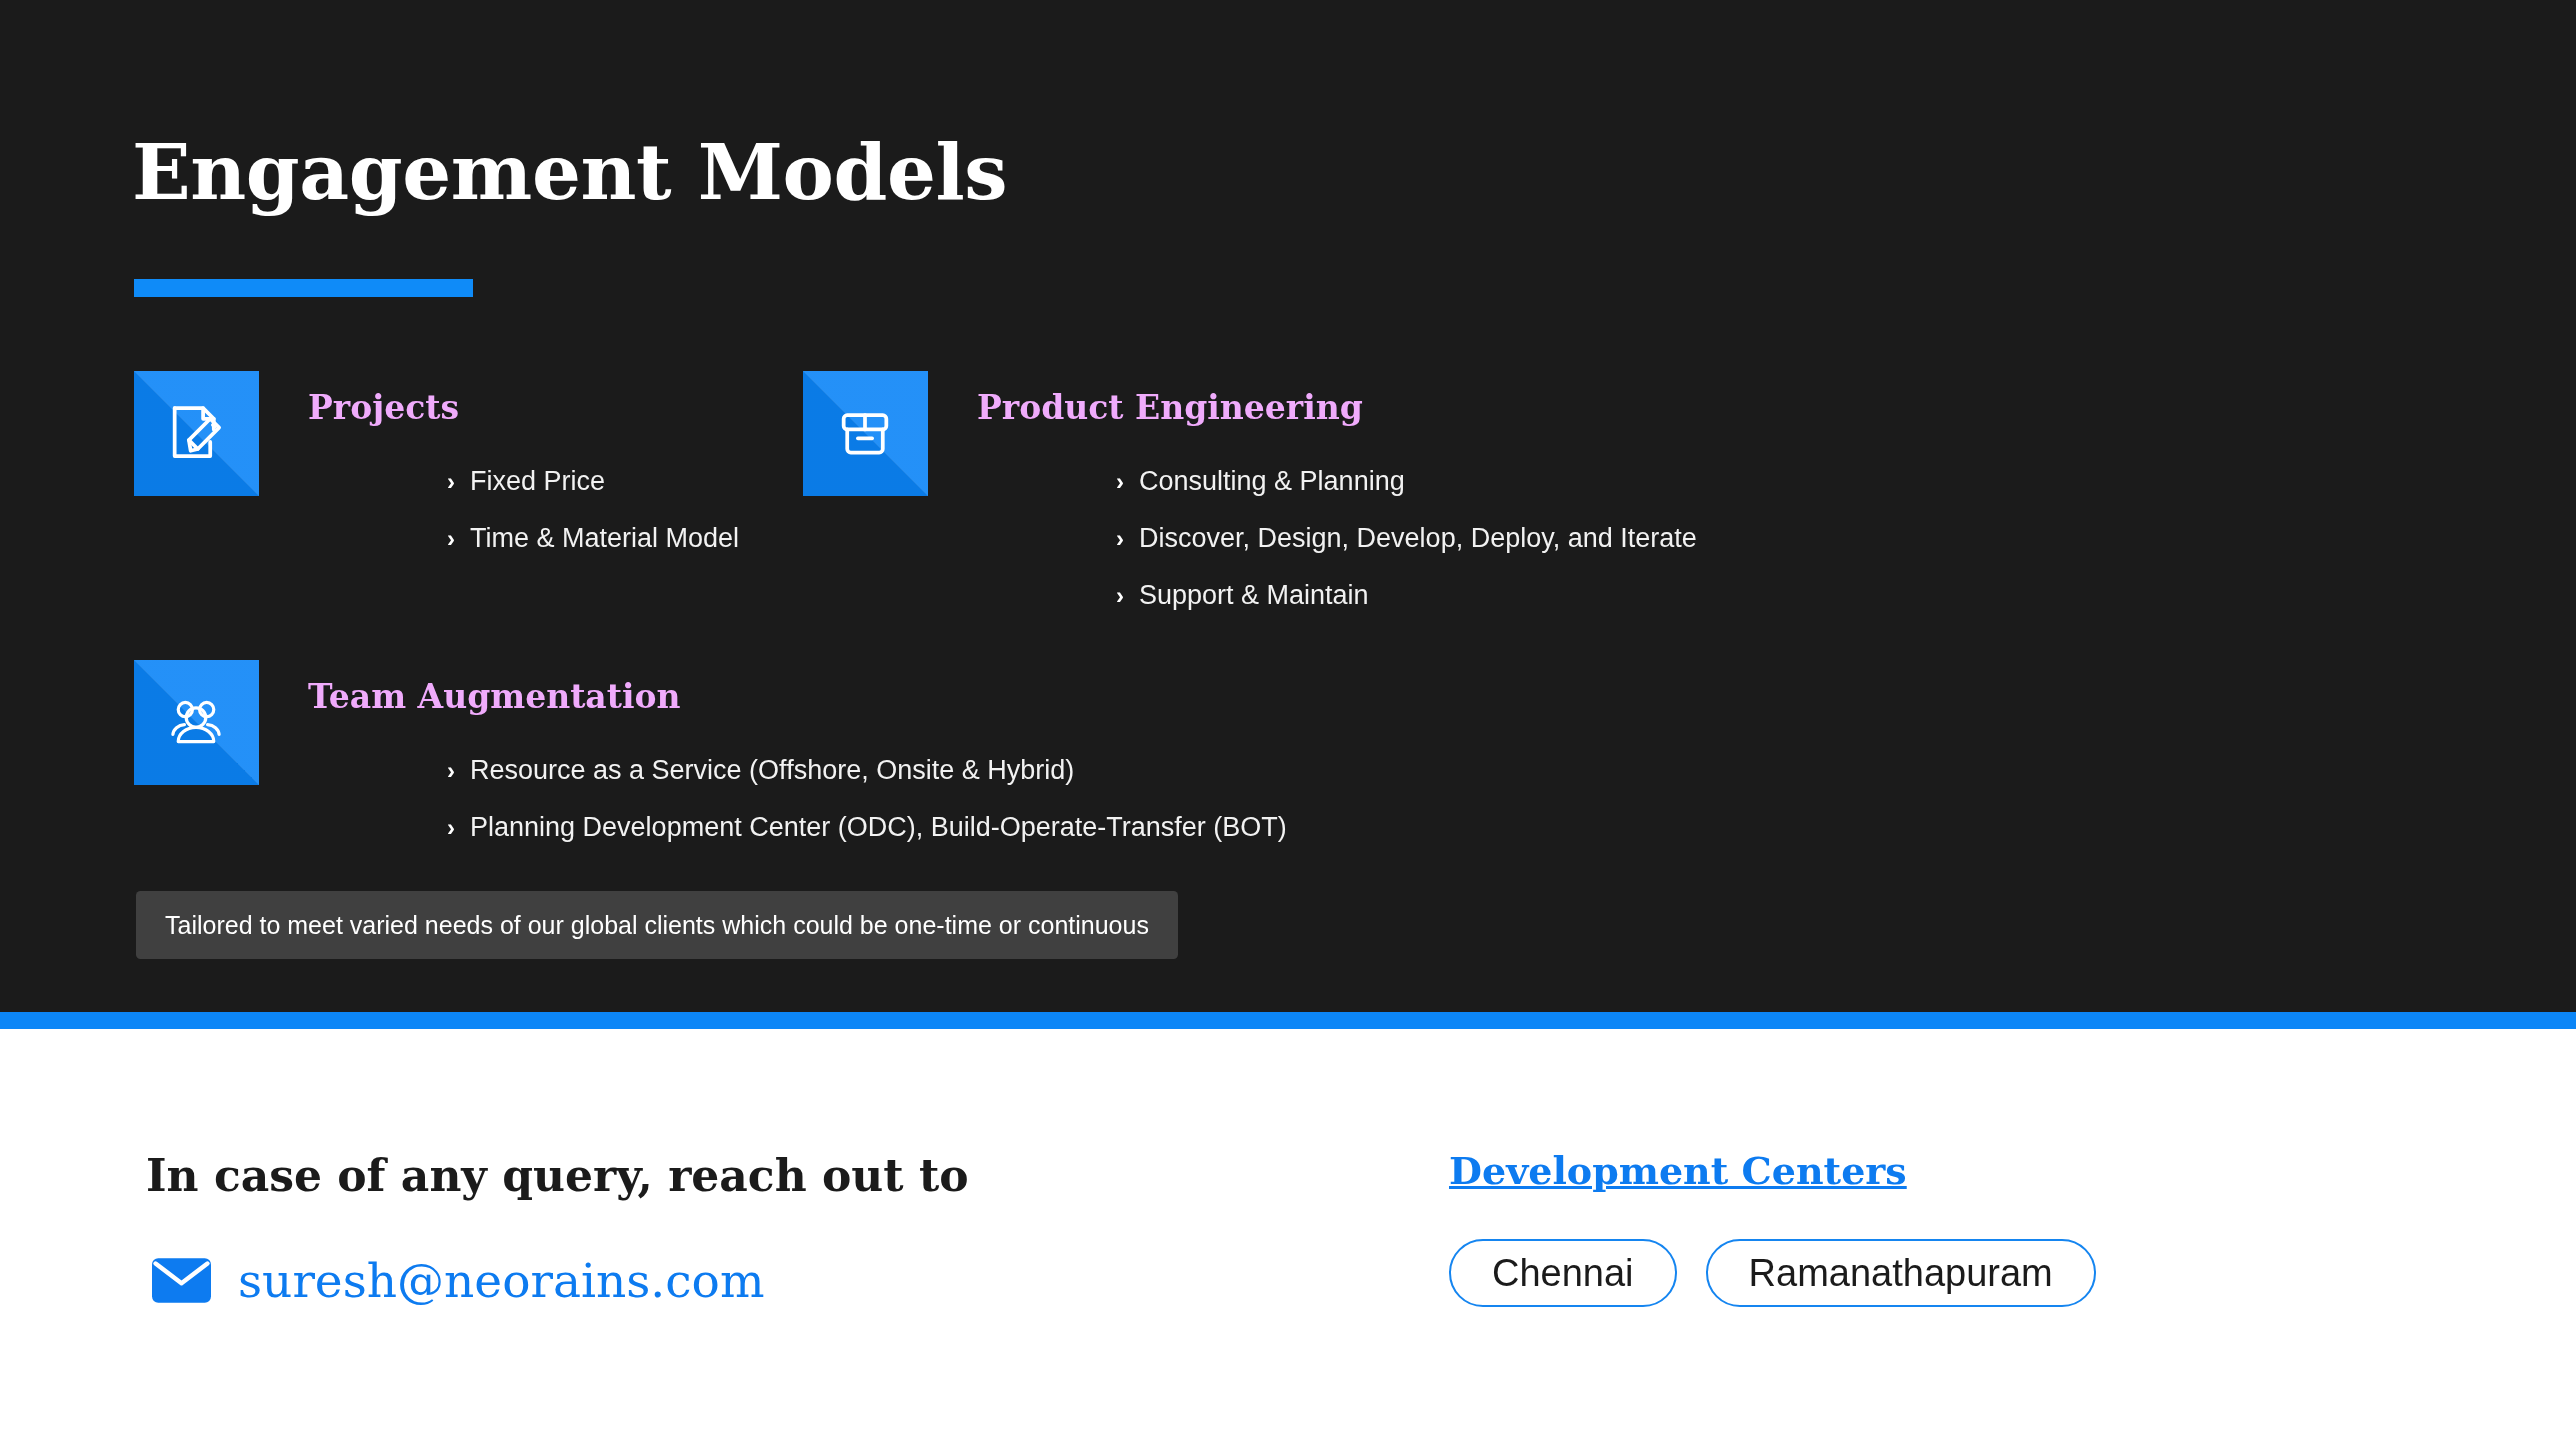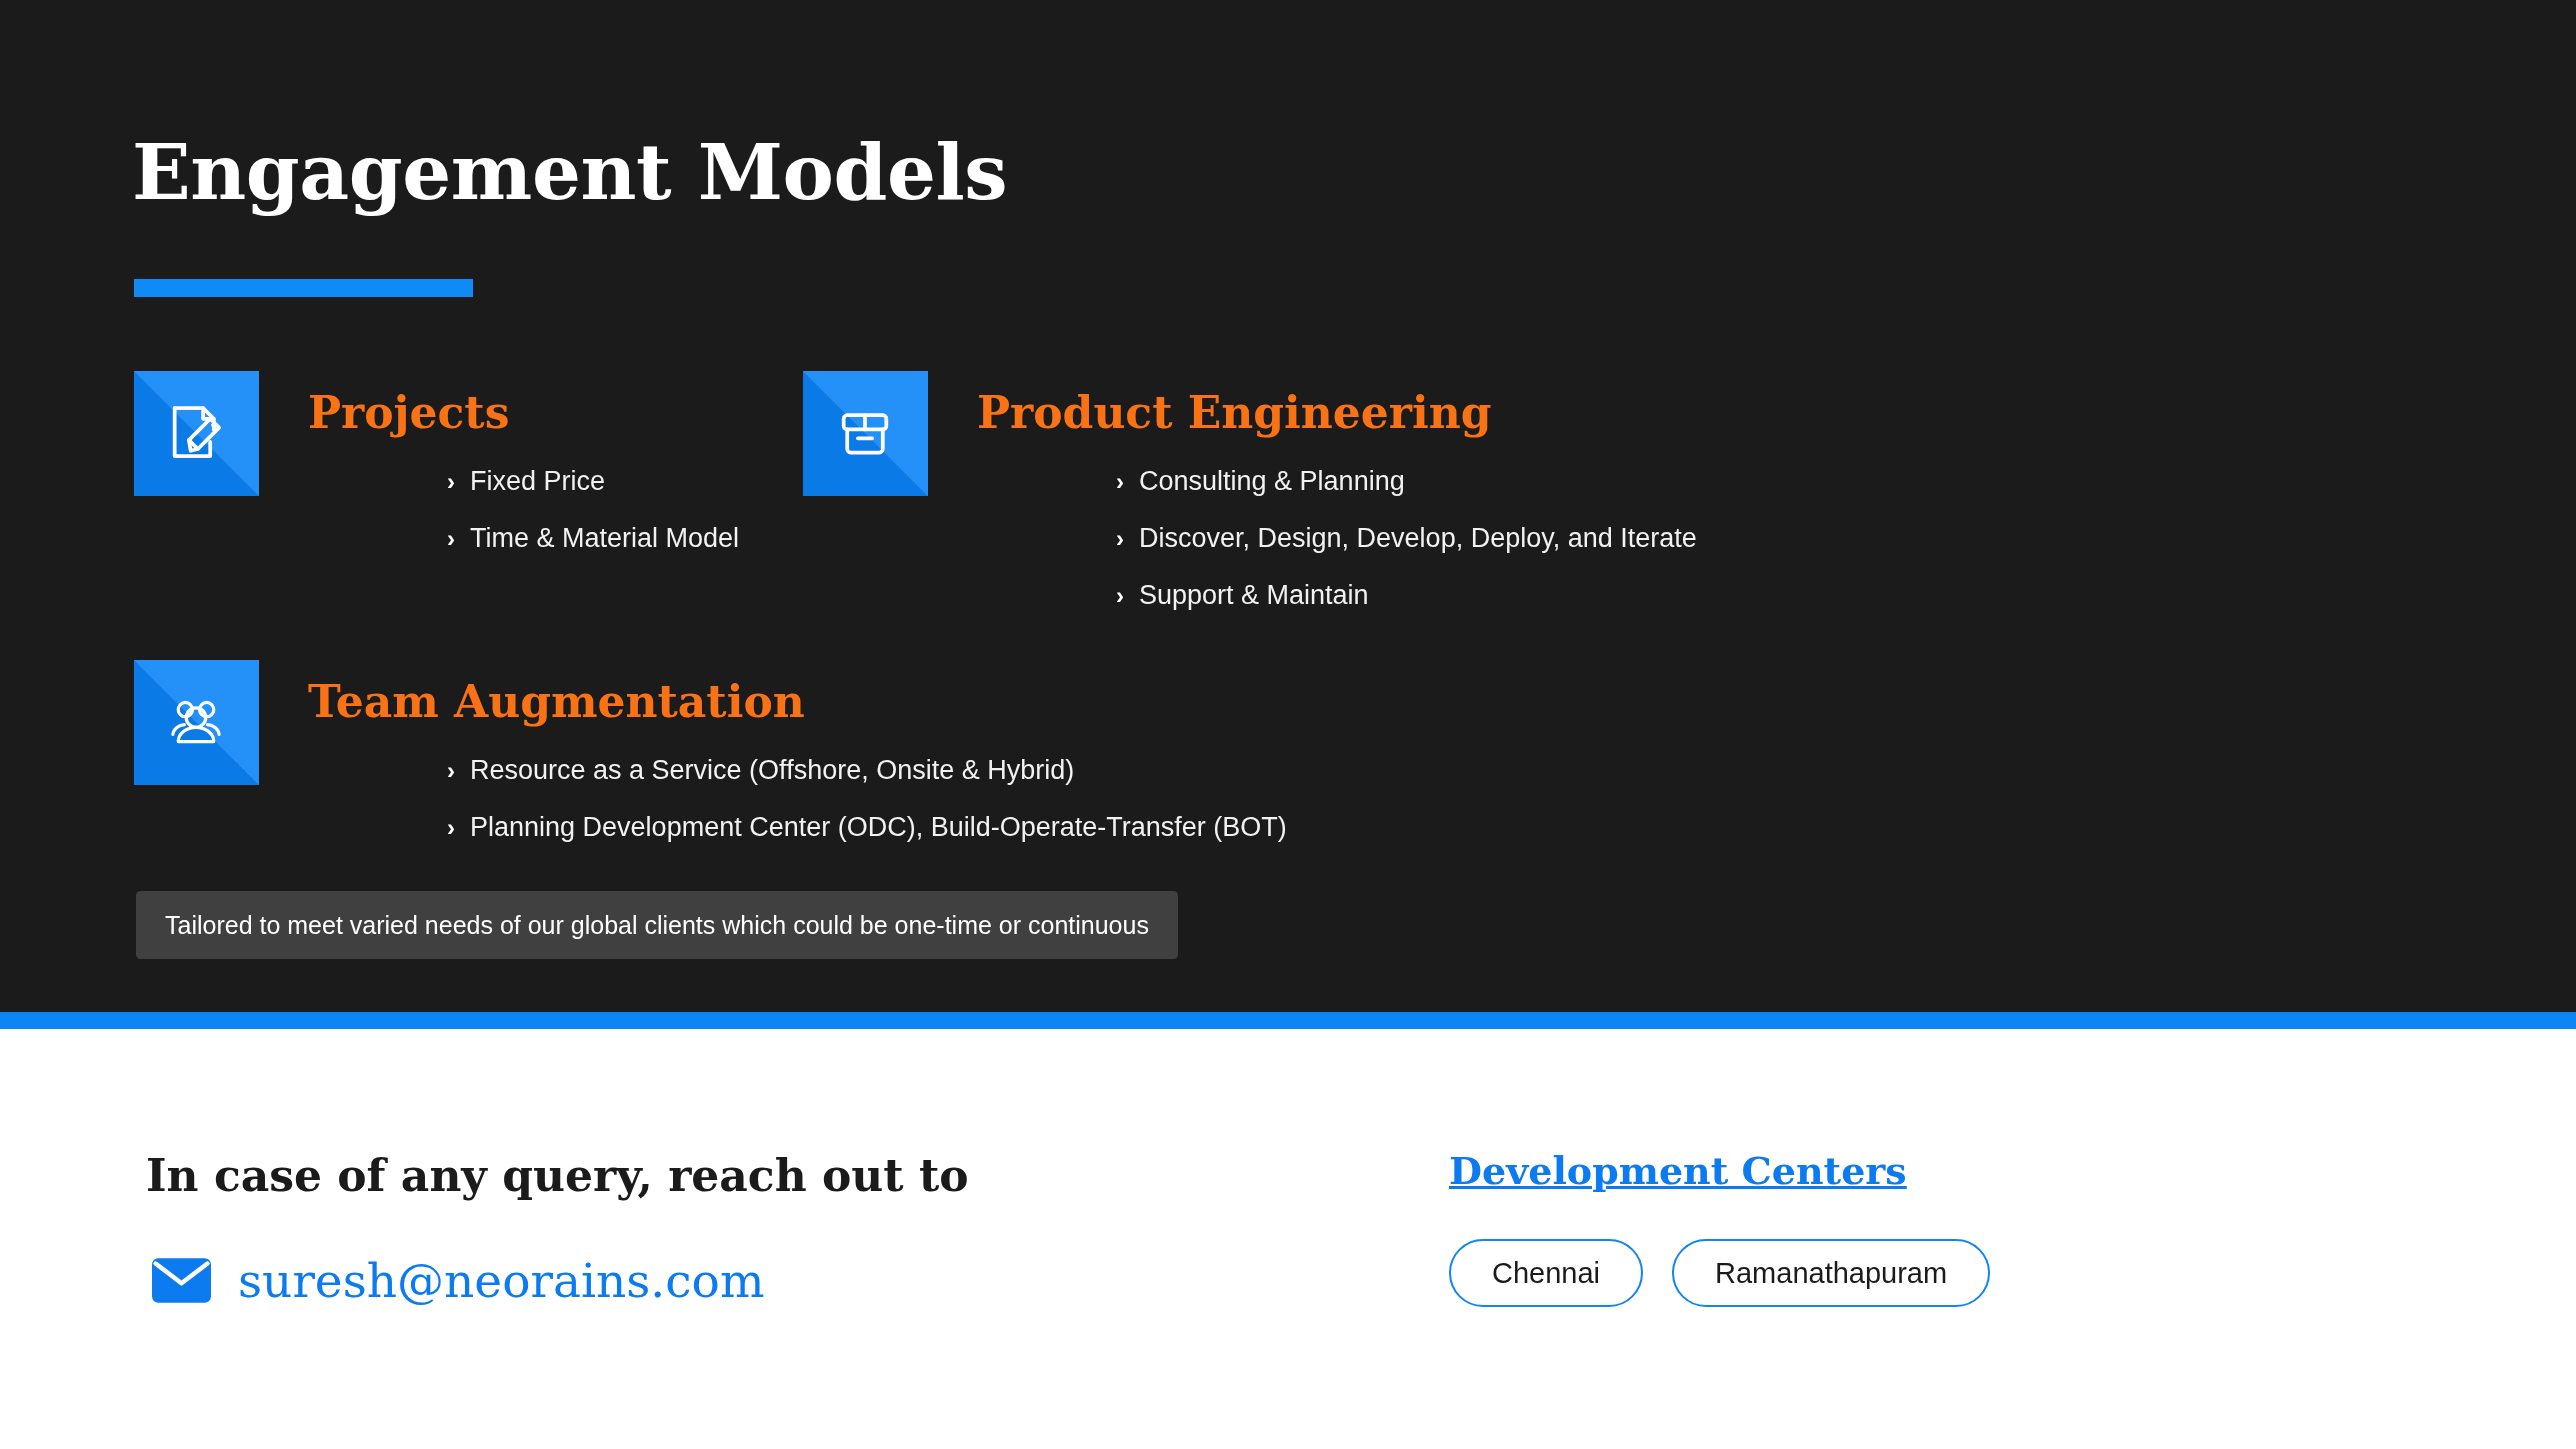--- a/index.html
+++ b/index.html
@@ -51,22 +51,22 @@
   .model-icon .tri2 {
     position:absolute; left:0; top:0; width:125px; height:125px;
     background:linear-gradient(to top right, rgba(0,0,0,0.07) 0 50%, rgba(0,0,0,0) 50% 100%);
   }
   .model-icon svg { position:absolute; left:30px; top:30px; width:64px; height:64px; }
 
   .model-title {
     position:absolute; left:174px; top:19.7px;
     font-family:"DejaVu Serif","Liberation Serif",serif;
     font-weight:700;
-    font-size:44px;
-    color:#f97316;
+    font-size:33px;
+    color:#f0abfc;
     white-space:nowrap;
     line-height:1;
   }
 
   .model-list {
     position:absolute; left:313px; top:95px;
     list-style:none;
   }
   .model-list li {
     display:flex; align-items:baseline;
@@ -153,21 +153,21 @@
   }
   .chip {
     height:68px;
     min-width:81px;
     padding:0 41px;
     display:flex; align-items:center; justify-content:center;
     border:2.7px solid #1585f0;
     border-radius:34px;
     background:#ffffff;
     color:#1b1b1b;
-    font-size:29px;
+    font-size:38px;
     white-space:nowrap;
   }
 </style>
 </head>
 <body>
 
 <div class="slide">
 
   <div class="dark-section">
 

